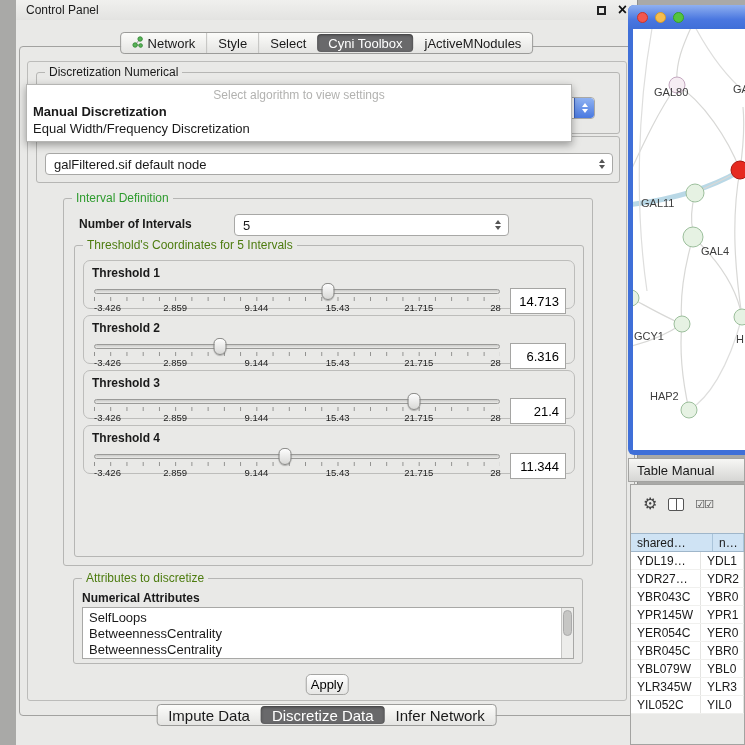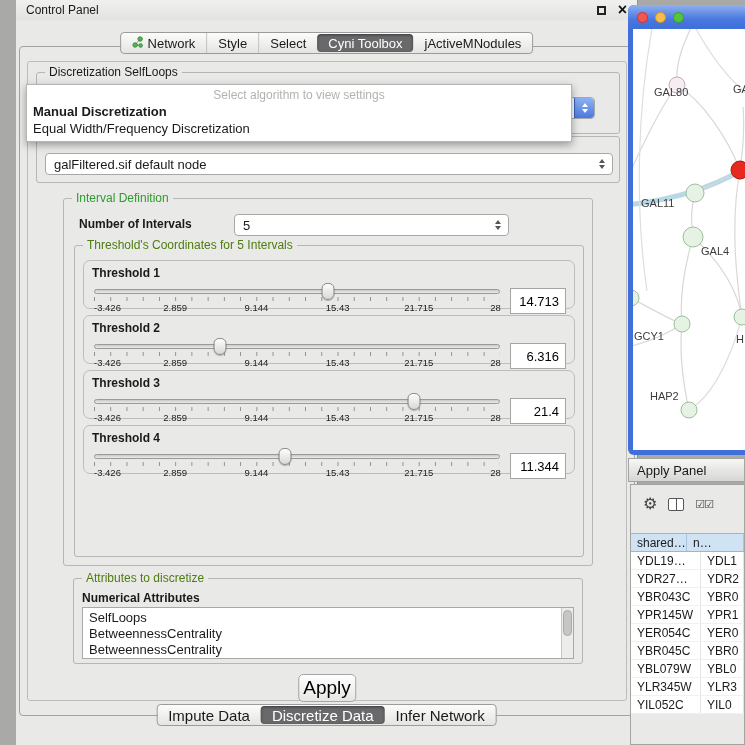--- a/index.html
+++ b/index.html
@@ -64,21 +64,21 @@
 .tick-labels span{position:absolute;transform:translateX(-50%);white-space:nowrap}
 .value-box{width:56px;height:26px;border:1px solid #a5a5a3;background:#fff;font-size:13px;font-family:inherit;text-align:right;padding-right:6px;margin-top:2px}
 
 
 .attr-label{position:absolute;left:8px;top:12px;font-weight:bold;font-size:12px}
 .attr-list{position:absolute;left:8px;top:28px;right:8px;height:52px;background:#fff;border:1px solid #a8a8a6;font-size:13px;overflow:hidden;padding:2px 16px 0 6px}
 .attr-list .item{line-height:16px;white-space:nowrap}
 .attr-scroll{position:absolute;right:0;top:0;bottom:0;width:12px;background:#ececea;border-left:1px solid #c6c6c4}
 .attr-thumb{position:absolute;left:1px;right:1px;top:2px;height:26px;background:#c6c6c4;border:1px solid #aaa;border-radius:5px}
 
-.apply-btn{position:absolute;top:612px;left:50%;transform:translateX(-50%);padding:2px 4px;font-size:19px;background:linear-gradient(#ffffff,#e6e6e4);border:1px solid #a5a5a3;border-radius:5px;font-family:inherit}
+.apply-btn{position:absolute;top:612px;left:50%;transform:translateX(-50%);padding:2px 4px;font-size:13px;background:linear-gradient(#ffffff,#e6e6e4);border:1px solid #a5a5a3;border-radius:5px;font-family:inherit}
 
 
 .algo-popup{position:absolute;left:10px;top:84px;width:546px;background:#fff;border:1px solid #b5b5b3;box-shadow:0 3px 8px rgba(0,0,0,.35);z-index:20;padding-bottom:4px}
 .popup-header{text-align:center;color:#b2b2b0;font-size:12px;padding:3px 0 1px}
 .popup-item{font-size:13px;padding:1px 6px;white-space:nowrap}
 .popup-item.bold{font-weight:bold}
 
 
 .net-window{position:absolute;left:628px;top:5px;width:122px;height:450px;background:#3f6fd8;border-radius:6px 0 0 6px;overflow:hidden}
 .net-titlebar{height:24px;display:flex;align-items:center;gap:7px;padding-left:9px;background:linear-gradient(#8fb0f0,#4a77e0 60%,#3f6fd8)}
@@ -92,21 +92,21 @@
 .tp-header{position:absolute;left:628px;top:458px;width:117px;height:24px;background:linear-gradient(#f7f7f5,#d6d6d4);border:1px solid #a3a3a1;display:flex;align-items:center;padding-left:8px;font-size:13px}
 .tp-body{position:absolute;left:630px;top:484px;width:115px;height:261px;background:#e9e9e7;border:1px solid #a3a3a1;overflow:hidden}
 .tp-toolbar{display:flex;align-items:center;gap:11px;padding:8px 0 0 12px;height:30px}
 .gear-icon{font-family:"DejaVu Sans",sans-serif;font-size:16px;color:#444;line-height:16px}
 .cols-icon{width:16px;height:13px;border:1px solid #555;border-radius:2px;position:relative;background:#fff}
 .cols-icon:before{content:"";position:absolute;left:50%;top:0;bottom:0;width:1px;background:#555}
 .checks-icon{font-family:"DejaVu Sans",sans-serif;font-size:11px;color:#444;letter-spacing:-1px;white-space:nowrap}
 .tp-table{margin-top:18px;font-size:12px}
 .tp-hrow{display:flex;height:19px;border-top:1px solid #9fb6ca;border-bottom:1px solid #9fb6ca}
 .tp-hcell{background:#cfe3f4;border-right:1px solid #aac4da;padding:2px 0 0 6px;overflow:hidden;white-space:nowrap}
-.tp-hcell.c1{width:56px;flex:none}
+.tp-hcell.c1{width:82px;flex:none}
 .tp-hcell.c2{flex:1}
 .trow{display:flex;height:18px;background:#fff;border-bottom:1px solid #f0f0ee}
 .tcell{padding:2px 0 0 6px;overflow:hidden;white-space:nowrap;border-right:1px solid #e4e4e2}
 .tcell.c1{width:70px;flex:none}
 .tcell.c2{flex:1}
 </style>
 </head>
 <body>
 
 <div class="screen">
@@ -140,21 +140,21 @@
         </div>
         <div class="seg">
           <span>jActiveMNodules</span>
         </div>
       </div>
 
     <div class="outer-frame">
       <div class="inner-frame">
 
         <div class="group algo-group">
-          <span class="group-title">Discretization SelfLoops</span>
+          <span class="group-title">Discretization Numerical</span>
           <div class="combo algo-combo">
             <span class="combo-value"></span>
             <span class="combo-btn">
                 <span class="spin up"></span>
                 <span class="spin down"></span>
               </span>
           </div>
         </div>
 
         <div class="group td-group">
@@ -343,21 +343,21 @@
           <text x="8" y="178" font-size="11" fill="#3c3c3c">GAL11</text>
           <text x="68" y="226" font-size="11" fill="#3c3c3c">GAL4</text>
           <text x="1" y="311" font-size="11" fill="#3c3c3c">GCY1</text>
           <text x="103" y="314" font-size="11" fill="#3c3c3c">H</text>
           <text x="17" y="371" font-size="11" fill="#3c3c3c">HAP2</text>
         </svg>
     </div>
   </div>
 
   <div class="tp-header">
-    <span>Apply Panel</span>
+    <span>Table Manual</span>
   </div>
   <div class="tp-body">
     <div class="tp-toolbar">
       <span class="gear-icon">⚙</span>
       <span class="cols-icon"></span>
       <span class="checks-icon">☑☑</span>
     </div>
     <div class="tp-table">
       <div class="tp-hrow">
         <div class="tp-hcell c1">shared…</div>

